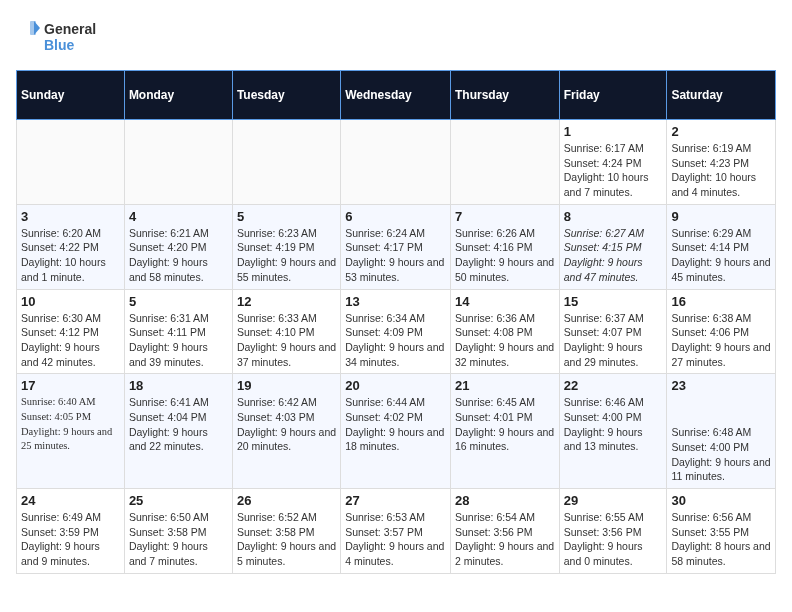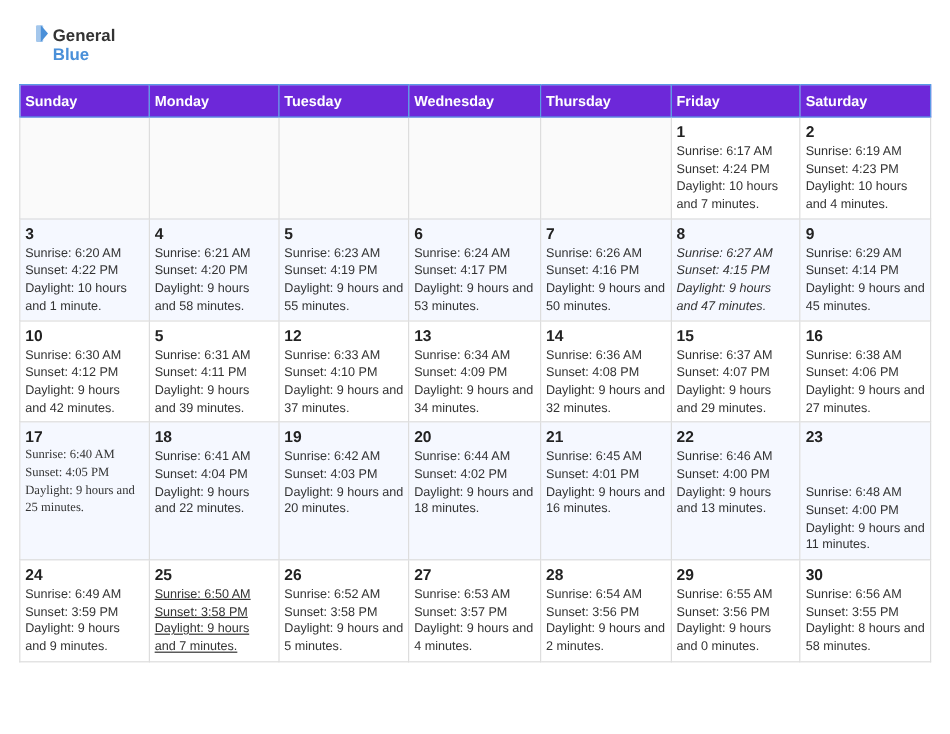--- a/index.html
+++ b/index.html
@@ -31,23 +31,23 @@
     .location {
       font-size: 15px;
       color: #555;
     }
     table {
       width: 100%;
       border-collapse: collapse;
       font-size: 11px;
     }
     thead th {
-      background-color: #6d28d9;
+      background-color: #0f172a;
       color: #fff;
-      padding: 6px 4px;
+      padding: 17px 4px;
       font-size: 12px;
       font-weight: bold;
       text-align: left;
       border: 1px solid #5a9ae5;
     }
     tbody td {
       border: 1px solid #ddd;
       vertical-align: top;
       padding: 4px;
       width: 113px;
@@ -256,21 +256,21 @@
       </tr>
       <tr>
         <td>
           <div class="day-num">24</div>
           <div class="day-info" style="white-space: pre-line;">Sunrise: 6:49 AM
 Sunset: 3:59 PM
 Daylight: 9 hours and 9 minutes.</div>
         </td>
         <td>
           <div class="day-num">25</div>
-          <div class="day-info" style="white-space: pre-line; text-decoration: underline;">Sunrise: 6:50 AM
+          <div class="day-info" style="white-space: pre-line;">Sunrise: 6:50 AM
 Sunset: 3:58 PM
 Daylight: 9 hours and 7 minutes.</div>
         </td>
         <td>
           <div class="day-num">26</div>
           <div class="day-info" style="white-space: pre-line;">Sunrise: 6:52 AM
 Sunset: 3:58 PM
 Daylight: 9 hours and 5 minutes.</div>
         </td>
         <td>

